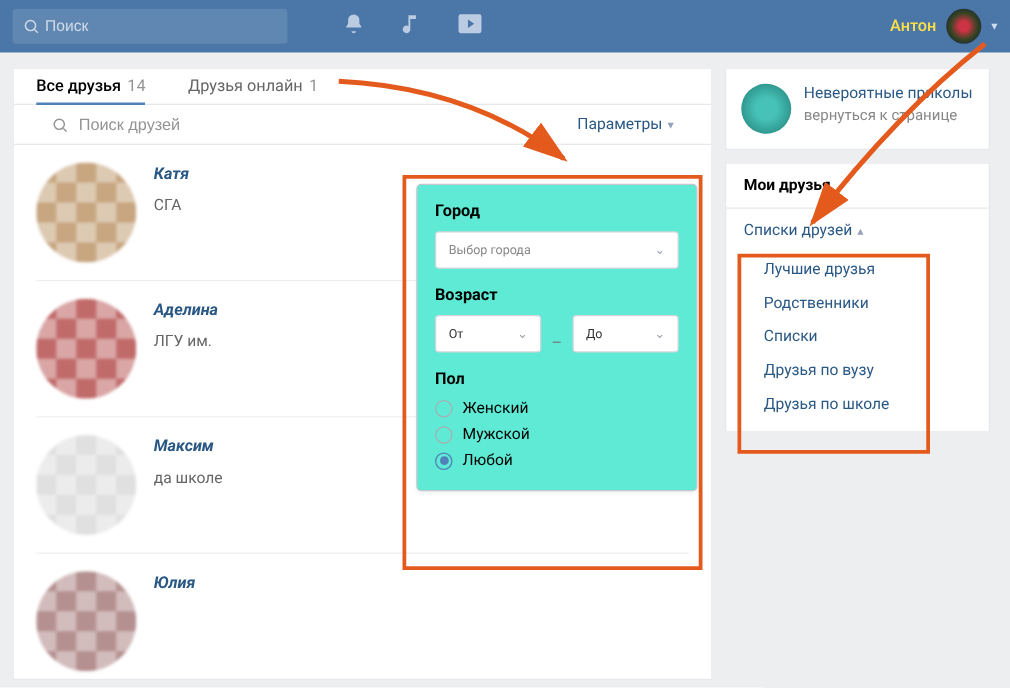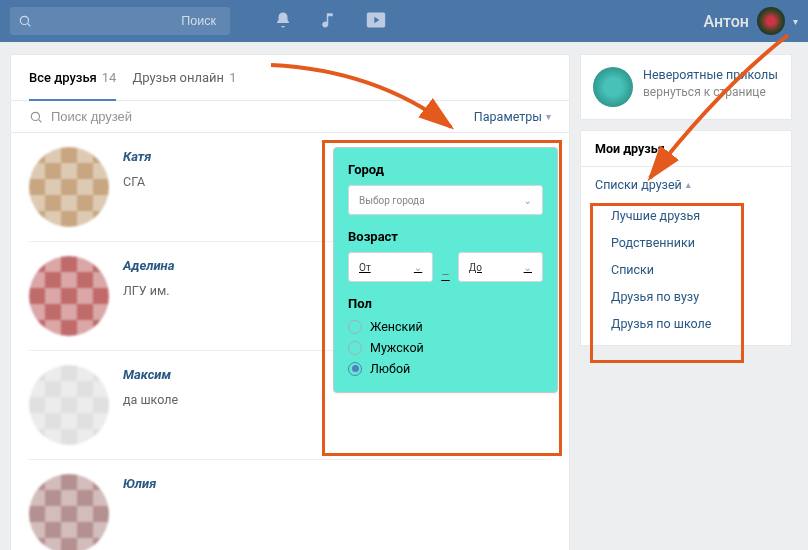--- a/index.html
+++ b/index.html
@@ -30,54 +30,53 @@
     height: 28px;
     width: 220px;
     padding: 0 8px;
   }
   .search-wrap svg { opacity: .7; }
   .search-input {
     background: transparent;
     border: none;
     outline: none;
     color: #fff;
-    margin-left: 14px;
+    margin-left: 4px;
     font-size: 12.5px;
     width: 170px;
-    text-align: right;
   }
   .search-input::placeholder { color: rgba(255,255,255,0.7); }
   .top-icons { display: flex; gap: 28px; margin-left: 44px; align-items: center;}
   .top-icons .ticon { color: #cfdced; opacity:.85; cursor:pointer; }
   .top-spacer { flex: 1; }
   .user-box { display: flex; align-items: center; gap:8px; cursor:pointer;}
-  .user-name { color: #e5e5e5; font-weight:500; font-size:16px;}
+  .user-name { color: #fde047; font-weight:500; font-size:13px;}
   .avatar-sm {
     width:28px; height:28px; border-radius:50%;
     background: radial-gradient(#c34 20%, #342 55%, #114 100%);
     position: relative;
   }
   .chev-down { color:#cfdced; font-size:10px;}
 
   
   .page { display:flex; padding:12px 10px 0 10px; gap:10px; }
   .card { background:#fff; border:1px solid #e7e8ec; }
   .left-col { width:560px; position:relative;}
   .right-col { width:212px; display:flex; flex-direction:column; gap:10px;}
 
   
-  .tabs { display:flex; align-items:center; padding: 0 18px; border-bottom:1px solid #e7e8ec; height:46px; gap: 16px;}
+  .tabs { display:flex; align-items:center; padding: 0 18px; border-bottom:1px solid #e7e8ec; height:29px; gap: 34px;}
   .tab { display:flex; align-items:baseline; gap:5px; height:100%; cursor:pointer; position:relative; color:#656565;}
   .tab.active { color:#000; font-weight:500;}
   .tab.active::after { content:""; position:absolute; left:0; right:0; bottom:-1px; height:2px; background:#5181b8;}
   .tab .count { color:#939393; font-weight:400;}
   .tab span { align-self:center; }
 
   
-  .toolbar { display:flex; align-items:center; padding:8px 18px; border-bottom:1px solid #e7e8ec;}
+  .toolbar { display:flex; align-items:center; padding:8px 30px; border-bottom:1px solid #e7e8ec;}
   .fr-search { display:flex; align-items:center; flex:1; color:#939393;}
   .fr-search input {
     border:none; outline:none; font-size:13px; margin-left:8px; width:180px; color:#000;
   }
   .fr-search input::placeholder { color:#939393; }
   .params { display:flex; align-items:center; gap:4px; color:#2a5885; cursor:pointer; font-size:12.5px;}
 
   
   .friends { padding: 0 18px; }
   .friend { display:flex; gap:14px; padding:14px 0; border-bottom:1px solid #efefef;}
@@ -112,21 +111,21 @@
     box-shadow: 0 1px 3px rgba(0,0,0,.06);
     z-index: 5;
   }
   .fp-label { font-weight:700; color:#000; margin-bottom:8px; font-size:13px;}
   .fp-block { margin-bottom:14px;}
   .selectish {
     border:1px solid #d3d5db; border-radius:3px; height:30px;
     display:flex; align-items:center; justify-content:space-between;
     padding:0 10px; color:#868686; font-size:10px; cursor:pointer; background:#fff;
   }
-  .age-row { display:flex; align-items:flex-end; gap:8px;text-decoration:underline;}
+  .age-row { display:flex; align-items:flex-end; gap:8px;}
   .age-row .selectish { flex:1; color:#333;}
   .age-row .dash { color:#777;}
   .radio { display:flex; align-items:center; gap:8px; margin:6px 0; cursor:pointer;}
   .radio .r {
     width:14px; height:14px; border:1px solid #a9aeb6; border-radius:50%;
     display:inline-flex; align-items:center; justify-content:center;
   }
   .radio.checked .r::after { content:""; width:7px; height:7px; border-radius:50%; background:#5181b8;}
   .radio.checked .r { border-color:#5181b8;}
   .radio span.lbl { color:#000; font-size:12.5px;}

